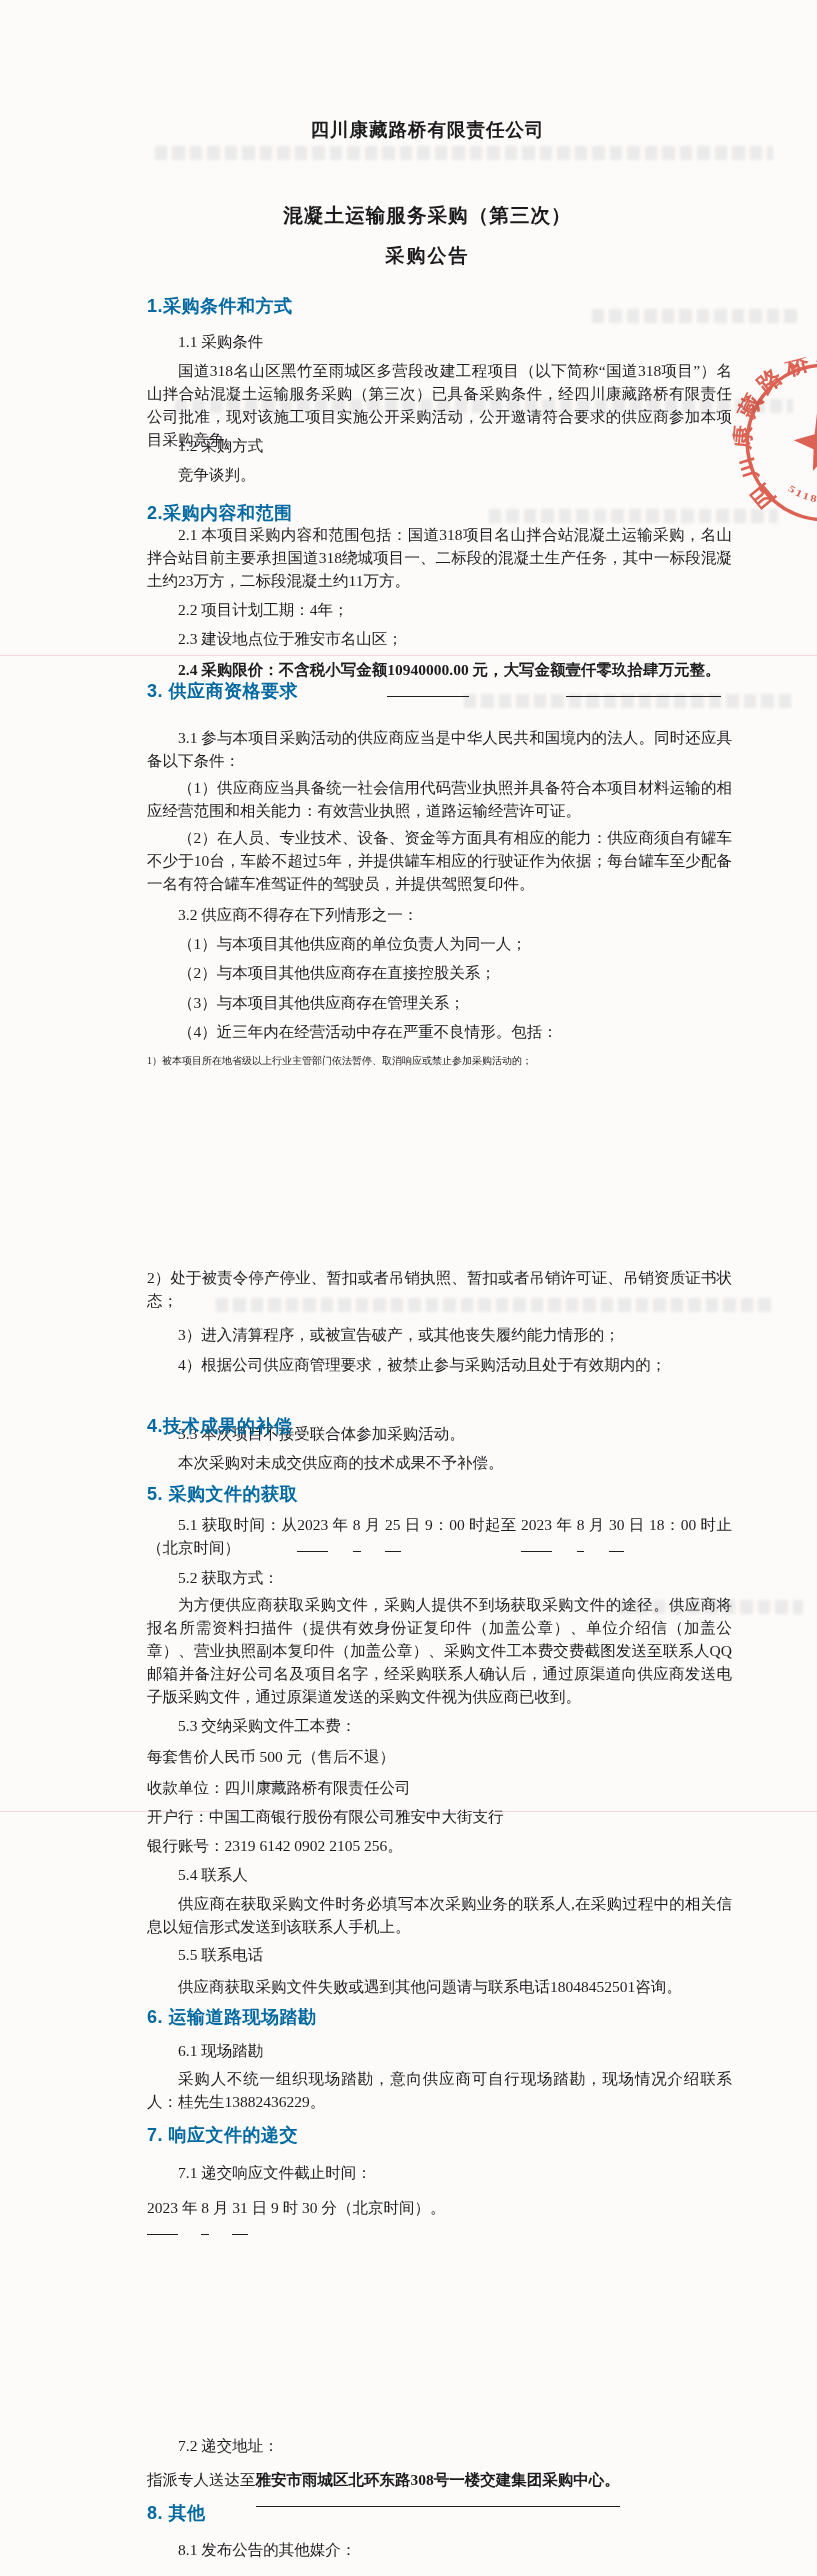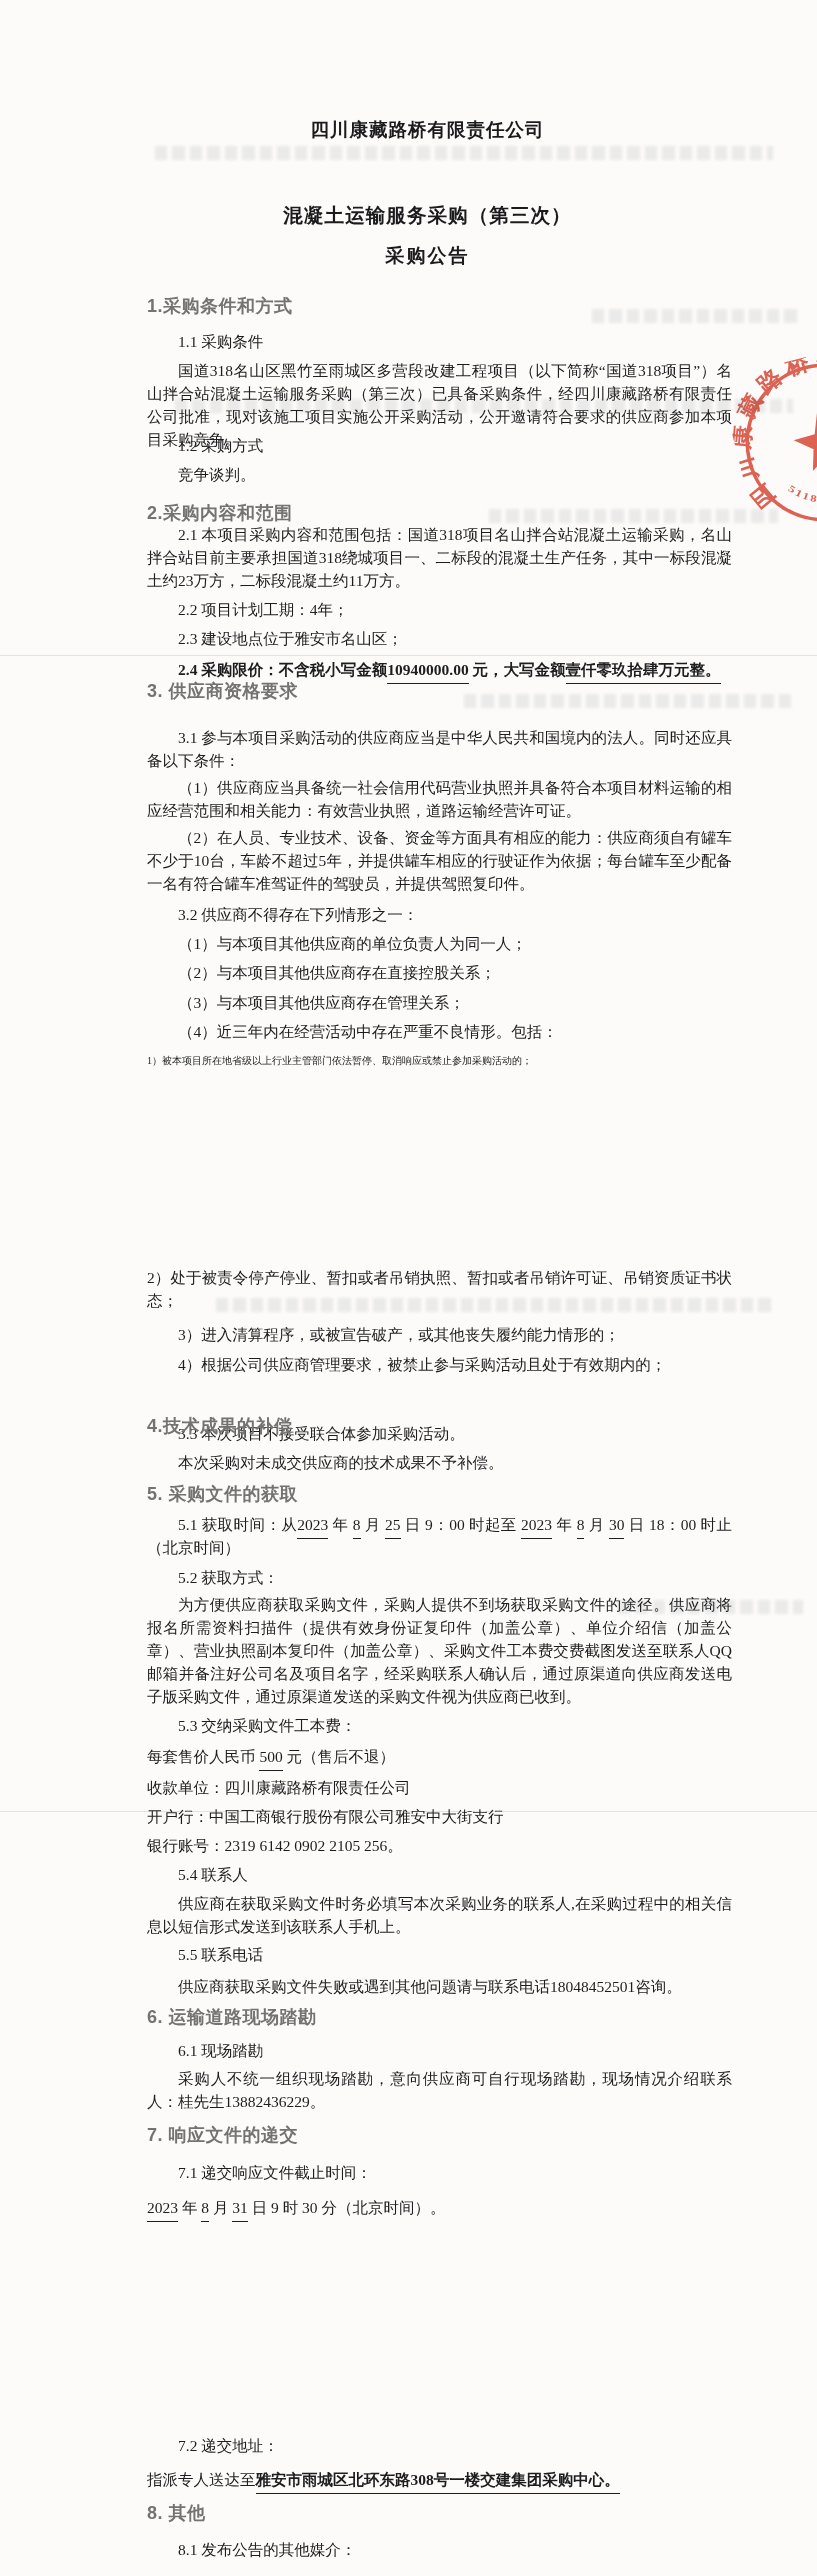--- a/index.html
+++ b/index.html
@@ -14,23 +14,23 @@
       font-family:"Liberation Serif",serif;font-weight:bold;}
   #title-company{top:117px;font-size:18.5px;letter-spacing:1px;}
   #title-line1{top:158px;font-size:18.5px;letter-spacing:0.5px;}
   #title-line2{top:202px;font-size:19.6px;letter-spacing:1px;}
   #title-line3{top:243px;font-size:19px;letter-spacing:2.1px;}
   
   .t{position:absolute;left:147px;width:585px;font-size:15.5px;line-height:23px;
      color:#1d1d1f;text-align:justify;font-family:"Liberation Serif",serif;}
   .ind{text-indent:31px;}
   .h{font-family:"Liberation Sans",sans-serif;font-weight:bold;font-size:18px;
-     line-height:23px;letter-spacing:0.5px;text-align:left;color:#737373;}
+     line-height:23px;letter-spacing:0.5px;text-align:left;color:#0369a1;}
   .b{font-weight:bold;}
-  .u{border-bottom:1px solid #1d1d1f;padding-bottom:5px;}
+  .u{border-bottom:1px solid #1d1d1f;padding-bottom:18px;}
   .nowrap{white-space:nowrap;font-size:10px;}
   .allb{font-weight:bold;}
   
   .scanline{position:absolute;left:0;width:818px;height:1px;background:rgba(246,170,205,.45);}
   .ghost{position:absolute;height:14.4px;
      background:repeating-linear-gradient(90deg,rgba(110,112,132,.12) 0 12.4px,rgba(110,112,132,0) 12.4px 17.5px);
      filter:blur(1.5px);}
   
   .stamp{position:absolute;mix-blend-mode:multiply;opacity:.82;}
   .stamp text{font-family:"Liberation Serif",serif;font-weight:bold;}

